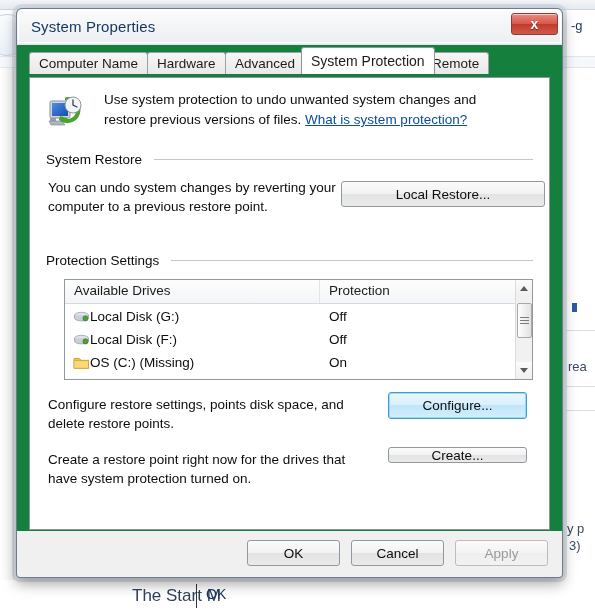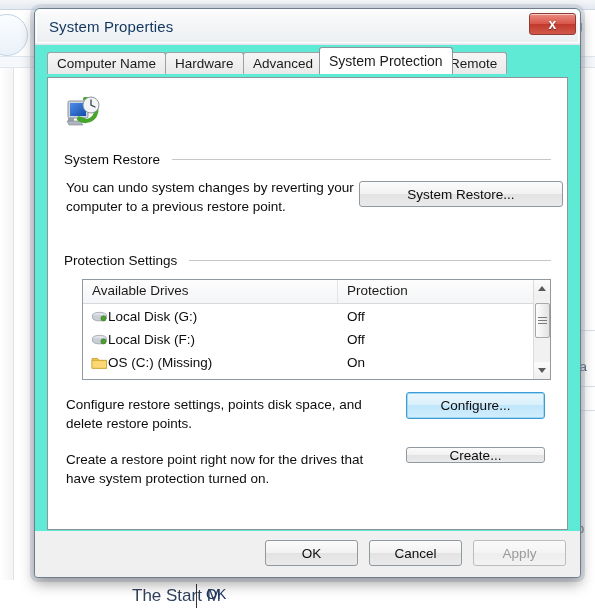--- a/index.html
+++ b/index.html
@@ -60,24 +60,23 @@
   }
   .bg-ok {
     position: absolute; left: 206px; bottom: 8px; font-size: 14px; color: #1f3864;
   }
 
   
   #dialog {
     position: absolute; left: 16px; top: 8px; width: 547px; height: 570px;
     border: 1px solid #6f7c8c;
     border-radius: 6px 6px 4px 4px;
-    background: #5eead4;
+    background: #15803d;
     box-shadow: 0 6px 14px rgba(0,0,0,.35), 0 0 0 4px rgba(190,200,212,.45);
     overflow: hidden;
-    margin-left: 18px;
   }
   .titlebar {
     position: relative; height: 36px;
     background: linear-gradient(#fcfcfc, #f2f4f6 55%, #eceff2);
     border-bottom: 1px solid #e2e5e9;
   }
   .titlebar-inner-border {
     position: absolute; inset: 1px; border: 1px solid #ffffff; border-radius: 5px 5px 0 0;
     pointer-events: none;
   }
@@ -274,31 +273,36 @@
               <stop offset="0" stop-color="#6fa8ff"></stop>
                 <stop offset="1" stop-color="#0b3f96"></stop>
             </linearGradient>
           </defs>
           <path d="M21 7 a11 11 0 1 1 -6 20" fill="none" stroke="#46a52a" stroke-width="4.2" stroke-linecap="round"></path>
           <path d="M14 24 l2.5 6 l5.5 -3.5 z" fill="#46a52a"></path>
           <circle cx="27" cy="13" r="8" fill="#f2f5f7" stroke="#8d959d" stroke-width="1"></circle>
           <path d="M27 8 L27 13 L31 15" fill="none" stroke="#3a4149" stroke-width="1.3" stroke-linecap="round"></path>
         </svg>
       </div>
+      <div class="icon-text">
+        <span>Use system protection to undo unwanted system changes and</span><br>
+        <span>restore previous versions of files.</span>
+        <span class="helplink">What is system protection?</span>
+      </div>
     </div>
 
     <div class="group" style="top:74px;">
       <div class="group-head">
         <span class="group-title">System Restore</span>
         <span class="group-line"></span>
       </div>
     </div>
     <div class="desc" style="position:absolute; left:18px; top:100px; width:290px;">You can undo system changes by reverting your computer to a previous restore point.</div>
     <div class="btn" style="position:absolute; left:311px; top:103px; width:204px; height:26px;">
-      <span>System Restore...</span>
+      <span>Local Restore...</span>
     </div>
 
     <div class="group" style="top:175px;">
       <div class="group-head">
         <span class="group-title">Protection Settings</span>
         <span class="group-line"></span>
       </div>
     </div>
 
     <div class="listbox" style="top:201px;">

